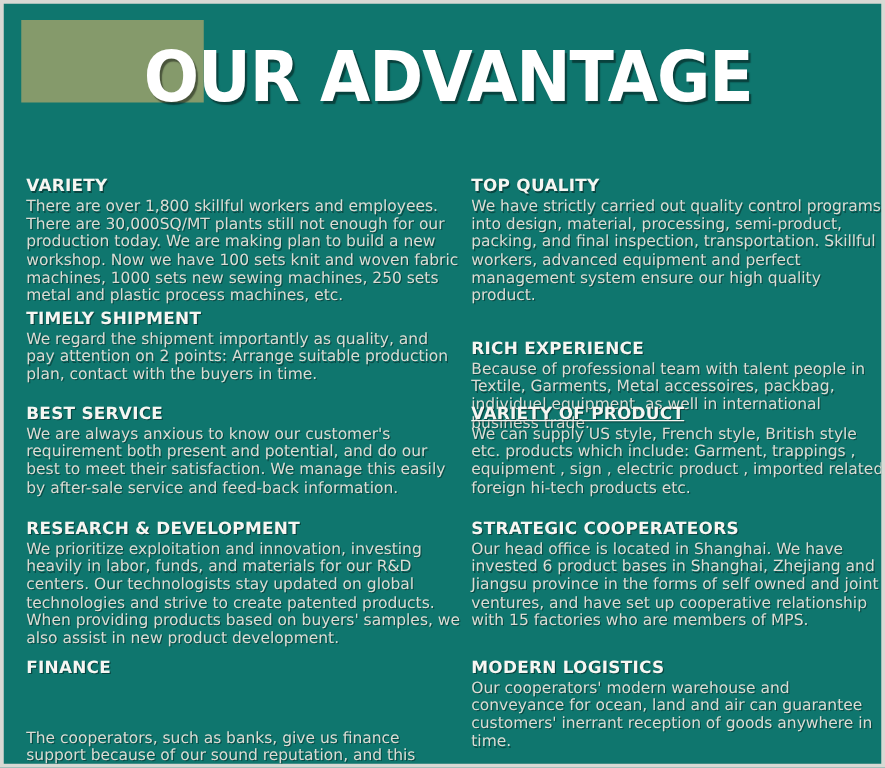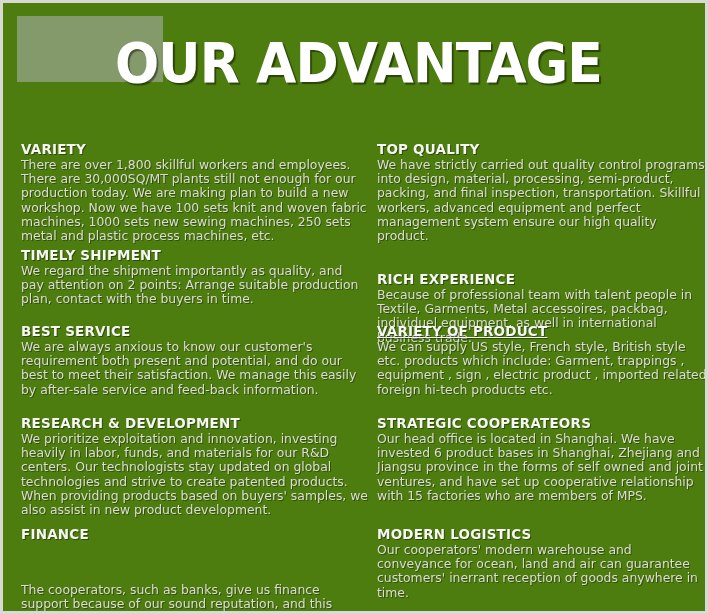--- a/index.html
+++ b/index.html
@@ -91,21 +91,21 @@
   
   .row-1 { top: 8px;   }
   .row-2 { top: 114px; }
   .row-3 { top: 190px; }
   .row-4 { top: 282px; }
   .row-5 { top: 393px; }
 </style>
 </head>
 <body>
 
-<div id="poster" style="background: #4d7c0f; border-color: rgb(217, 217, 212);">
+<div id="poster" style="background: #0f766e; border-color: rgb(217, 217, 212);">
 
   <div id="header">
     <div id="green-block" style="background: rgb(133, 154, 107);"></div>
     <div id="poster-title">OUR ADVANTAGE</div>
   </div>
 
   <div id="col-left" class="column">
 
     <div class="section row-1">
       <h2 style="color: rgb(246, 246, 242);">VARIETY</h2>

